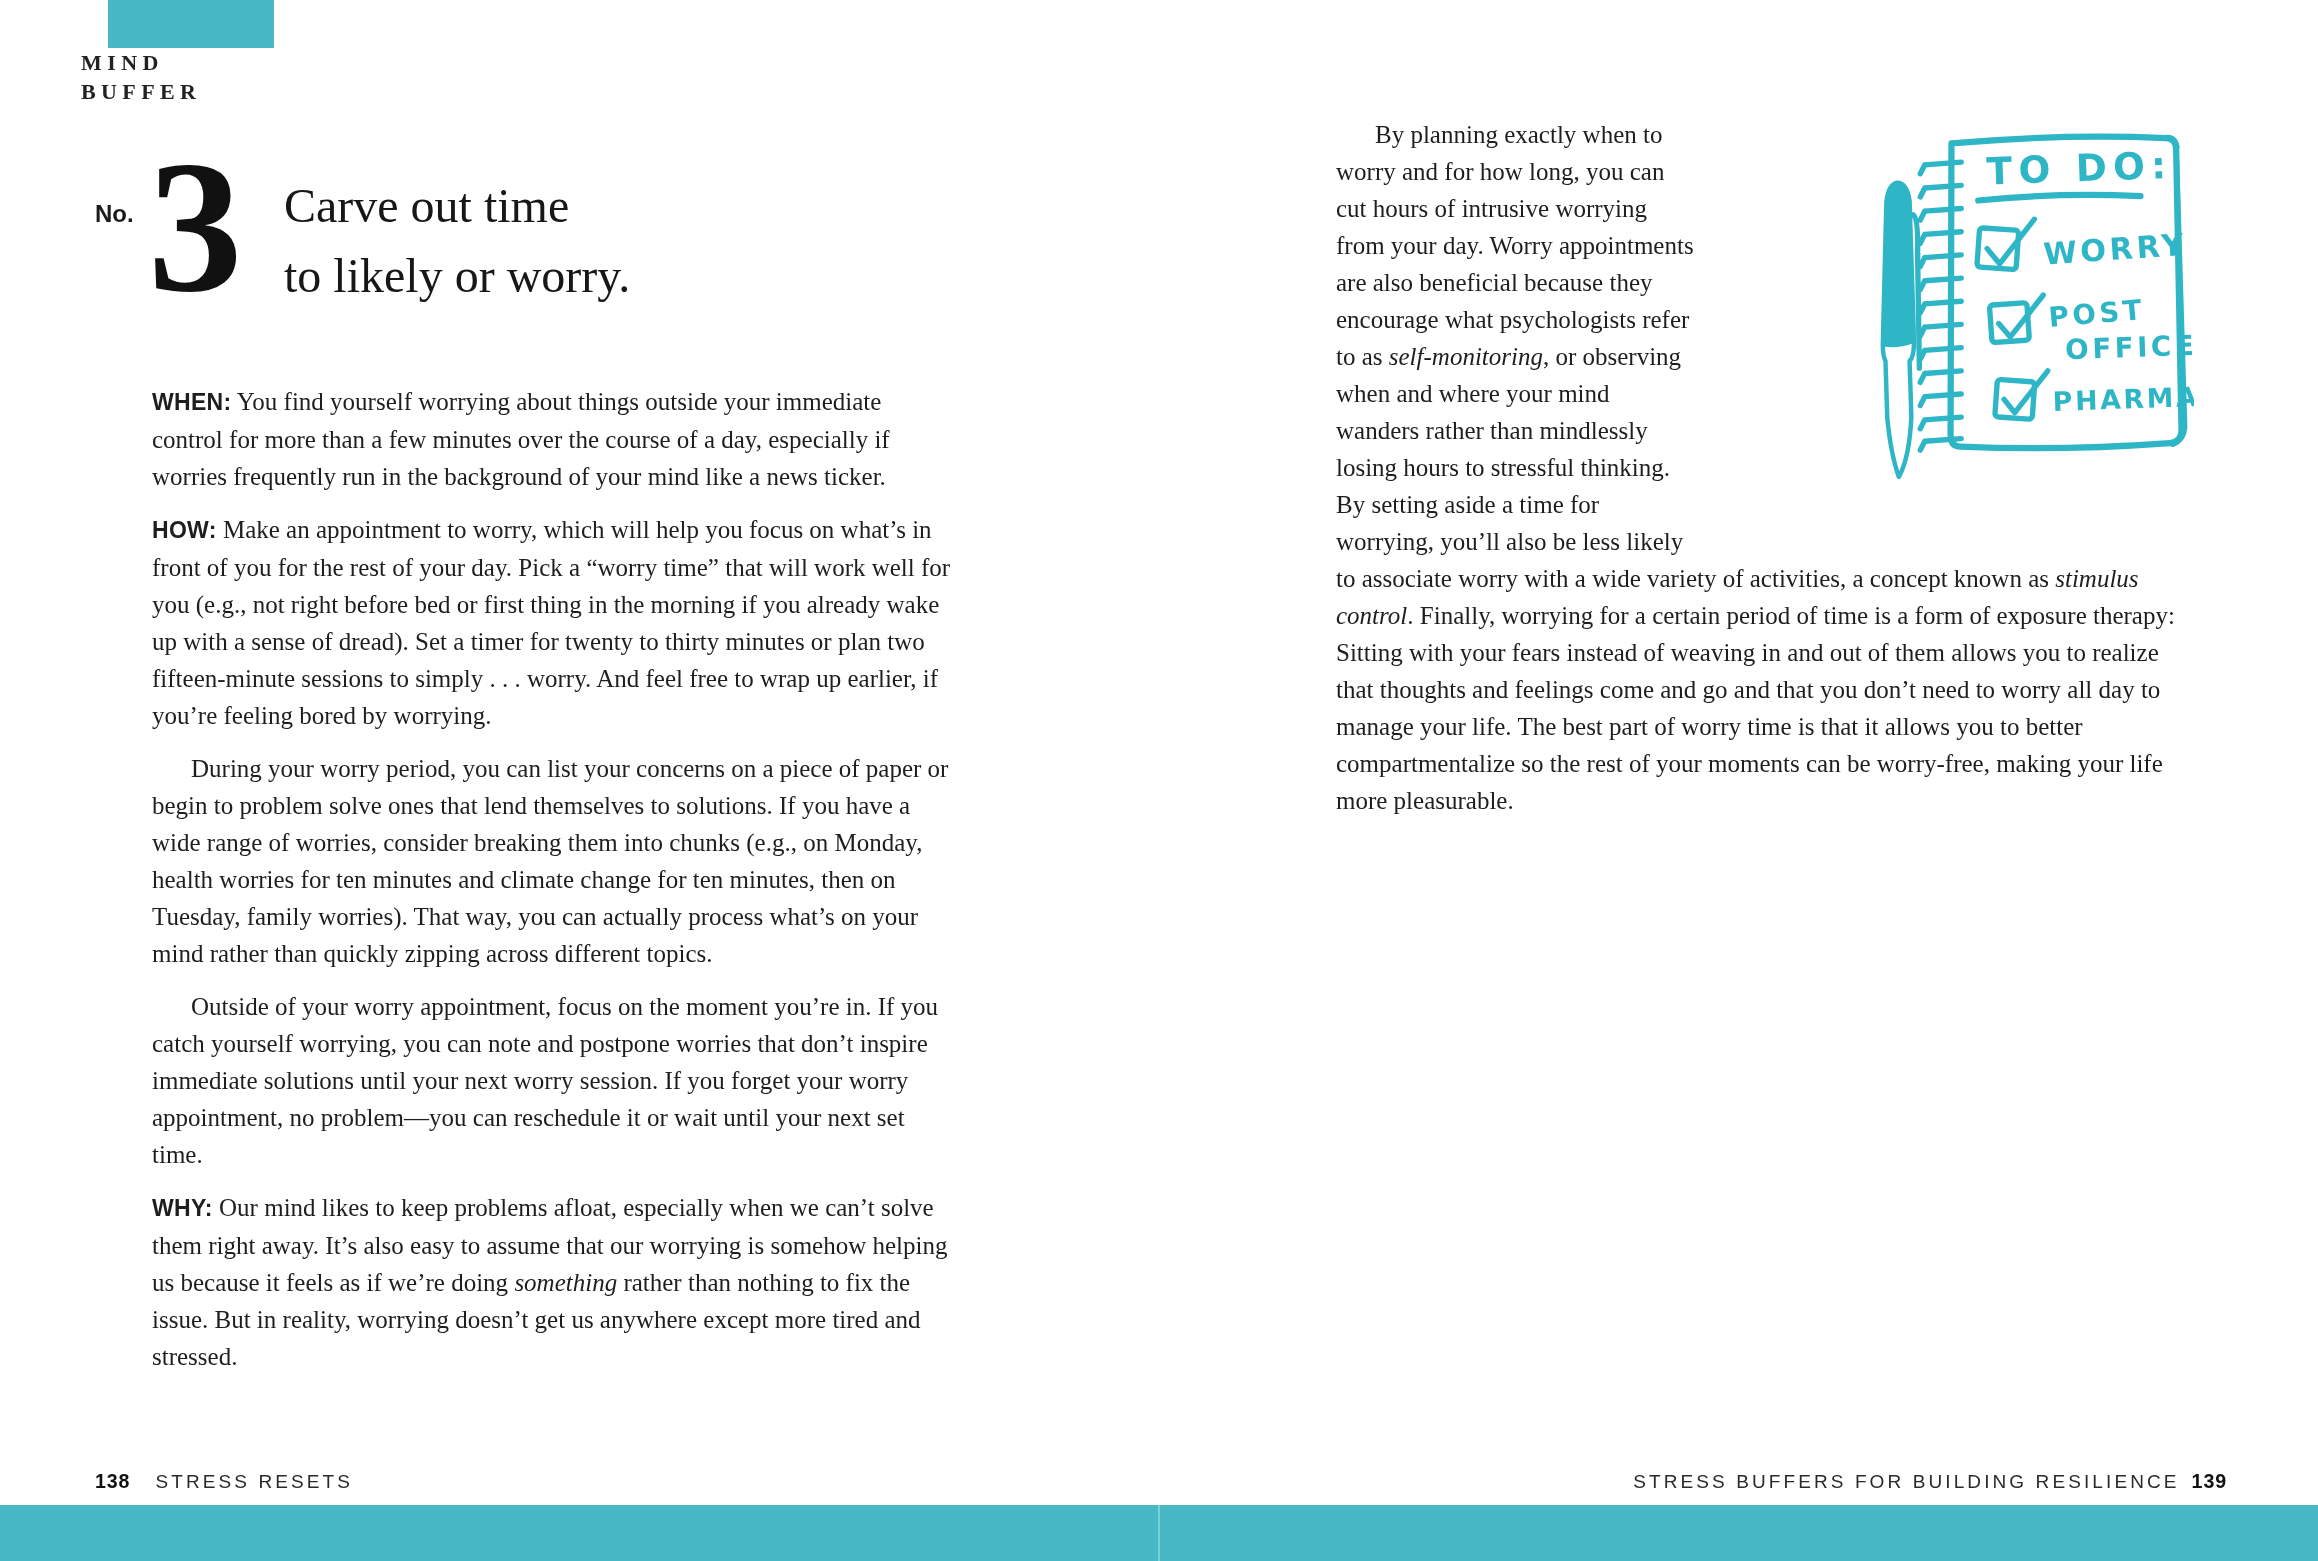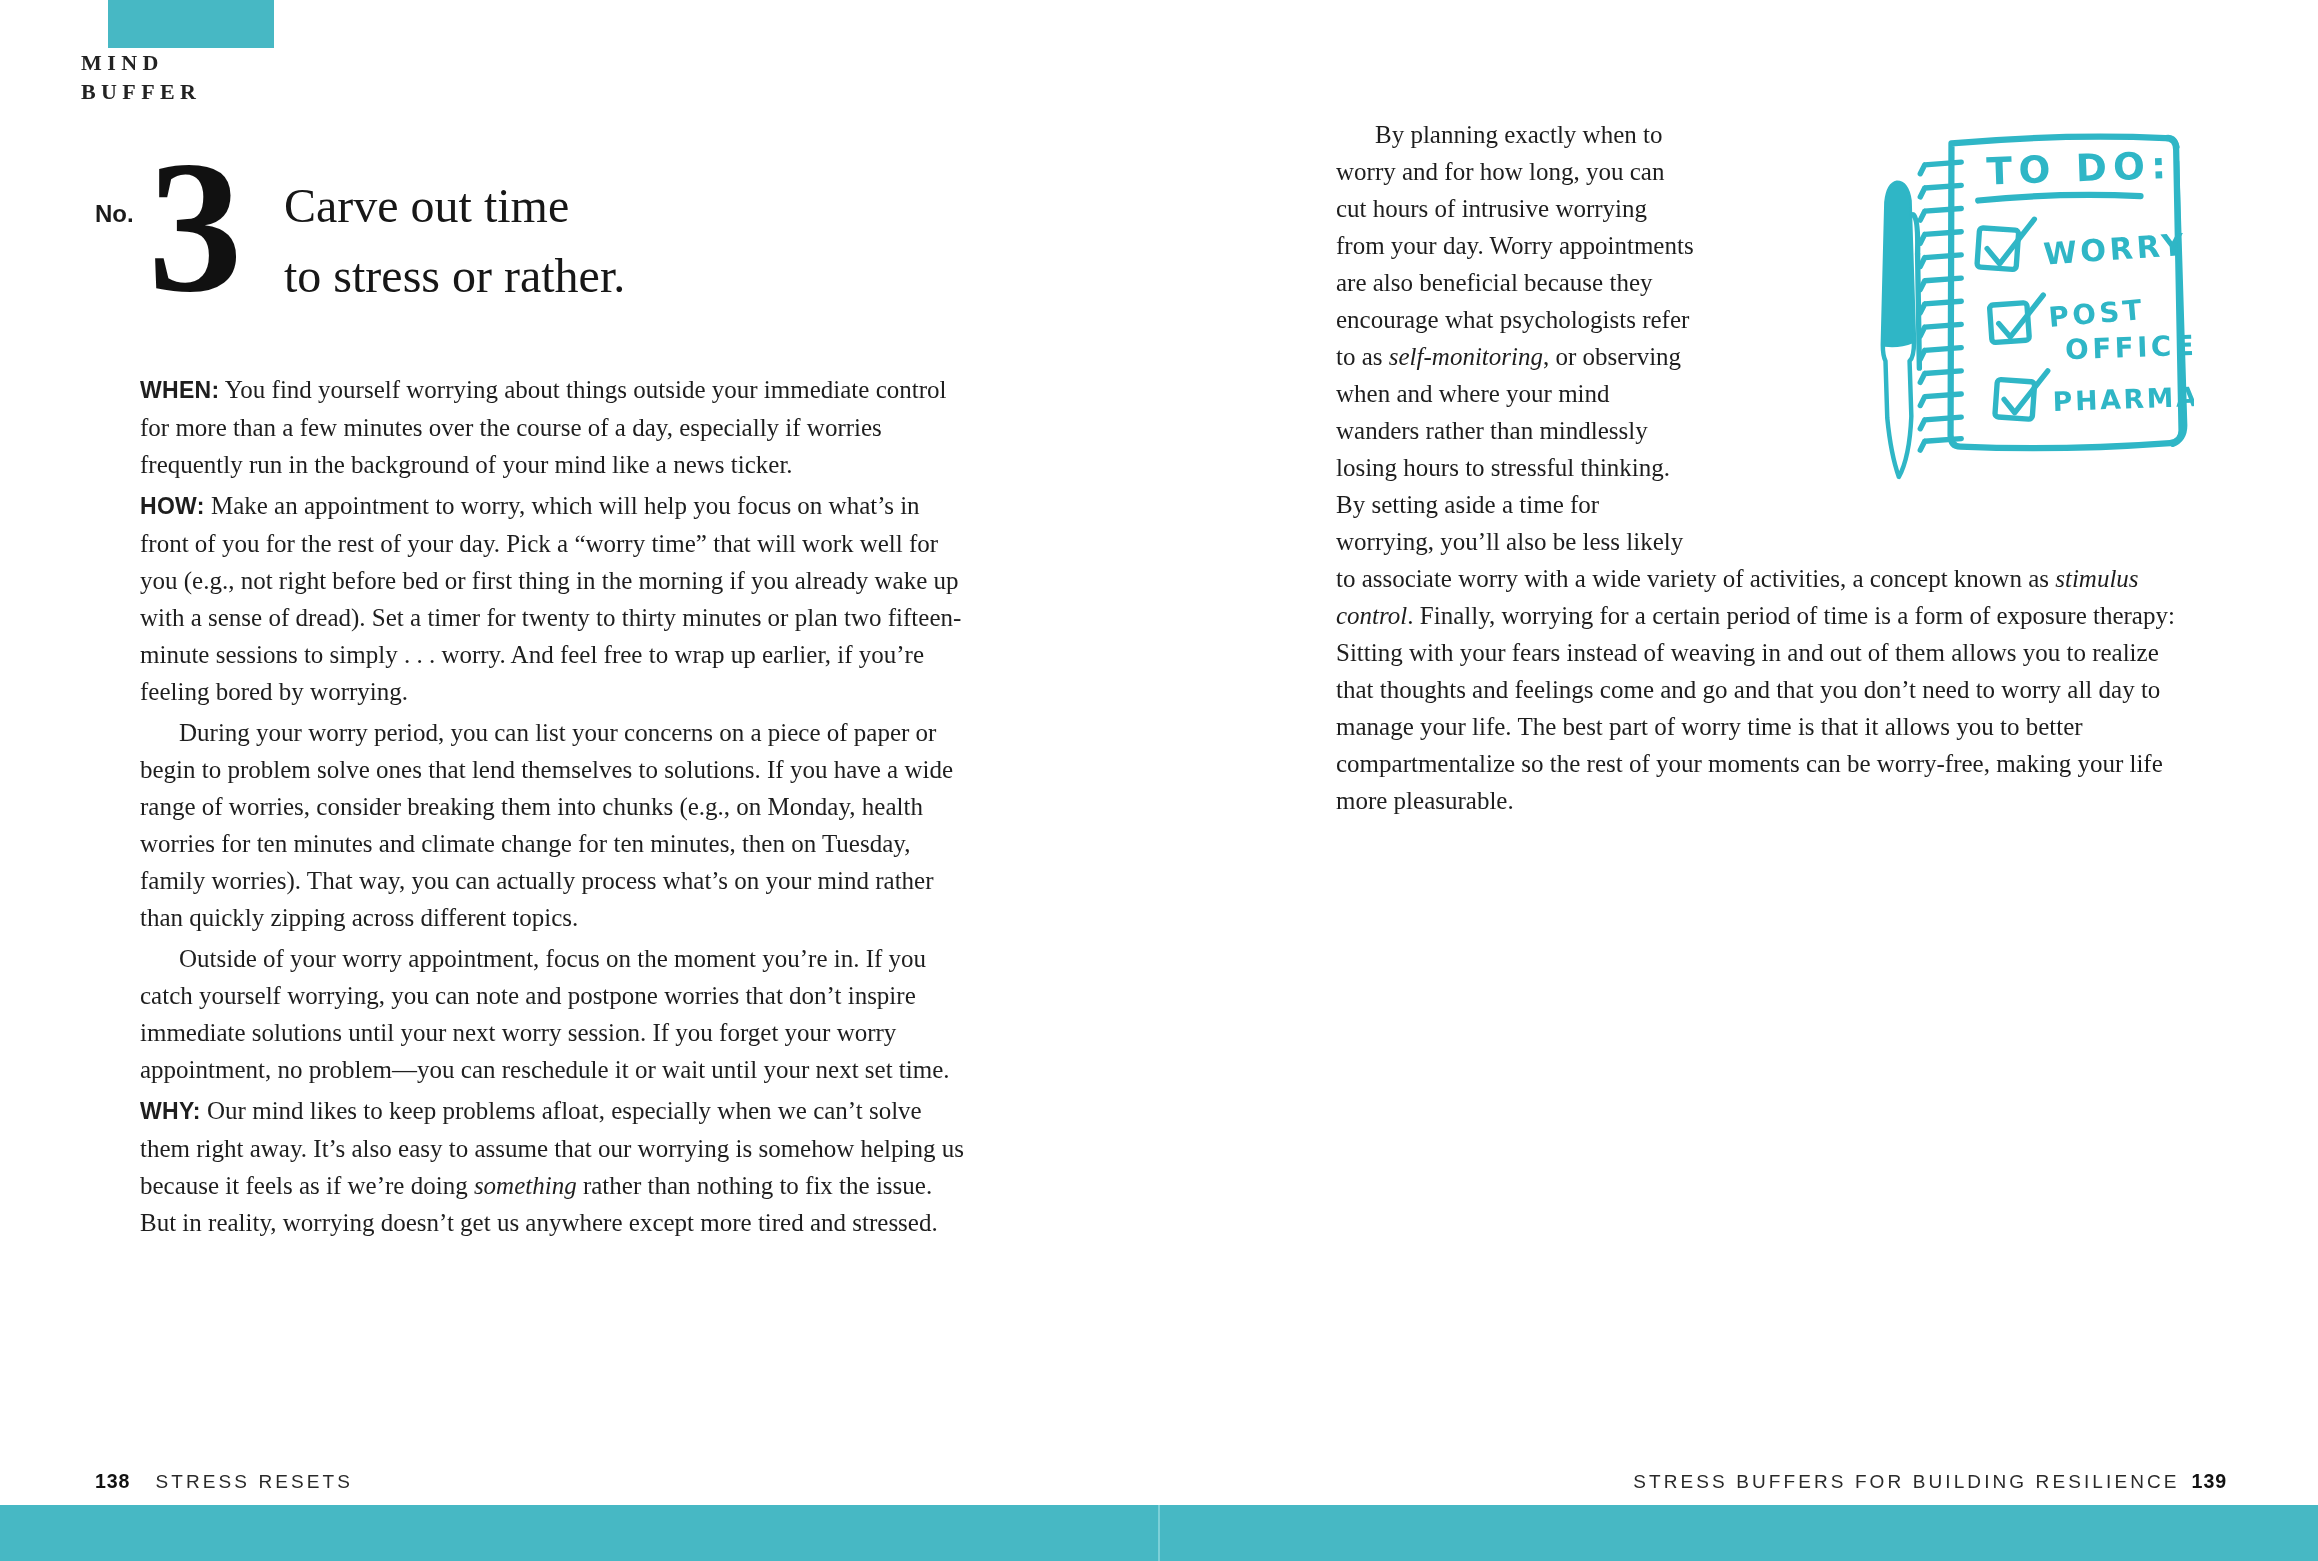--- a/index.html
+++ b/index.html
@@ -15,21 +15,21 @@
     letter-spacing:5.4px;color:#222;}
   .no-label{position:absolute;left:95px;top:200px;
     font-family:"Liberation Sans", sans-serif;font-size:24px;font-weight:600;color:#1b1b1b;}
   .big-number{position:absolute;left:148px;top:132px;
     font-family:"Liberation Serif", serif;font-weight:700;font-size:189px;line-height:189px;
     letter-spacing:-3.6px;color:#111;}
   .chapter-title{position:absolute;left:284px;top:171px;
     font-size:48px;line-height:70px;font-weight:400;color:#171717;}
   .body-left{position:absolute;left:136px;top:367px;width:834px;
     font-size:25px;line-height:37px;color:#1e1e1e;}
-  .body-left p{margin:4px;}
+  .body-left p{margin:16px;}
   .p-when{margin-bottom:16px;}
   .p-during,.p-outside{text-indent:39px;}
   .p-why{margin-top:16px;}
   .seg-label{font-family:"Liberation Sans", sans-serif;font-weight:700;font-size:23px;letter-spacing:0.3px;}
   .seg-italic{font-style:italic;text-align:center;}
   
   .body-right{position:absolute;left:1336px;top:116px;width:858px;
     font-size:25px;line-height:37px;color:#1e1e1e;}
   .body-right p{margin:0;text-indent:39px;}
   .illu-float{float:right;width:498px;height:428px;}
@@ -53,21 +53,21 @@
 <div class="category">
   <div>MIND</div>
   <div>BUFFER</div>
 </div>
 
 <div class="no-label">No.</div>
 <div class="big-number">3</div>
 
 <div class="chapter-title">
   <div>Carve out time</div>
-  <div>to stress or rather.</div>
+  <div>to likely or worry.</div>
 </div>
 
 <div class="body-left">
   <p class="p-when"><span class="seg-label">WHEN:</span><span class="seg-normal"> You find yourself worrying about things outside your immediate control for more than a few minutes over the course of a day, especially if worries frequently run in the background of your mind like a news ticker.</span></p>
   <p class="p-how"><span class="seg-label">HOW:</span><span class="seg-normal"> Make an appointment to worry, which will help you focus on what’s in front of you for the rest of your day. Pick a “worry time” that will work well for you (e.g., not right before bed or first thing in the morning if you already wake up with a sense of dread). Set a timer for twenty to thirty minutes or plan two fifteen-minute sessions to simply . . . worry. And feel free to wrap up earlier, if you’re feeling bored by worrying.</span></p>
   <p class="p-during"><span class="seg-normal">During your worry period, you can list your concerns on a piece of paper or begin to problem solve ones that lend themselves to solutions. If you have a wide range of worries, consider breaking them into chunks (e.g., on Monday, health worries for ten minutes and climate change for ten minutes, then on Tuesday, family worries). That way, you can actually process what’s on your mind rather than quickly zipping across different topics.</span></p>
   <p class="p-outside"><span class="seg-normal">Outside of your worry appointment, focus on the moment you’re in. If you catch yourself worrying, you can note and postpone worries that don’t inspire immediate solutions until your next worry session. If you forget your worry appointment, no problem—you can reschedule it or wait until your next set time.</span></p>
   <p class="p-why"><span class="seg-label">WHY:</span><span class="seg-normal"> Our mind likes to keep problems afloat, especially when we can’t solve them right away. It’s also easy to assume that our worrying is somehow helping us because it feels as if we’re doing </span><span class="seg-italic">something</span><span class="seg-normal"> rather than nothing to fix the issue. But in reality, worrying doesn’t get us anywhere except more tired and stressed.</span></p>
 </div>
 

